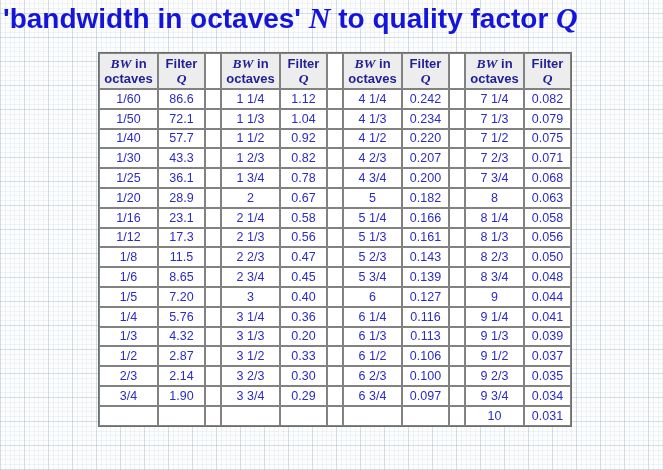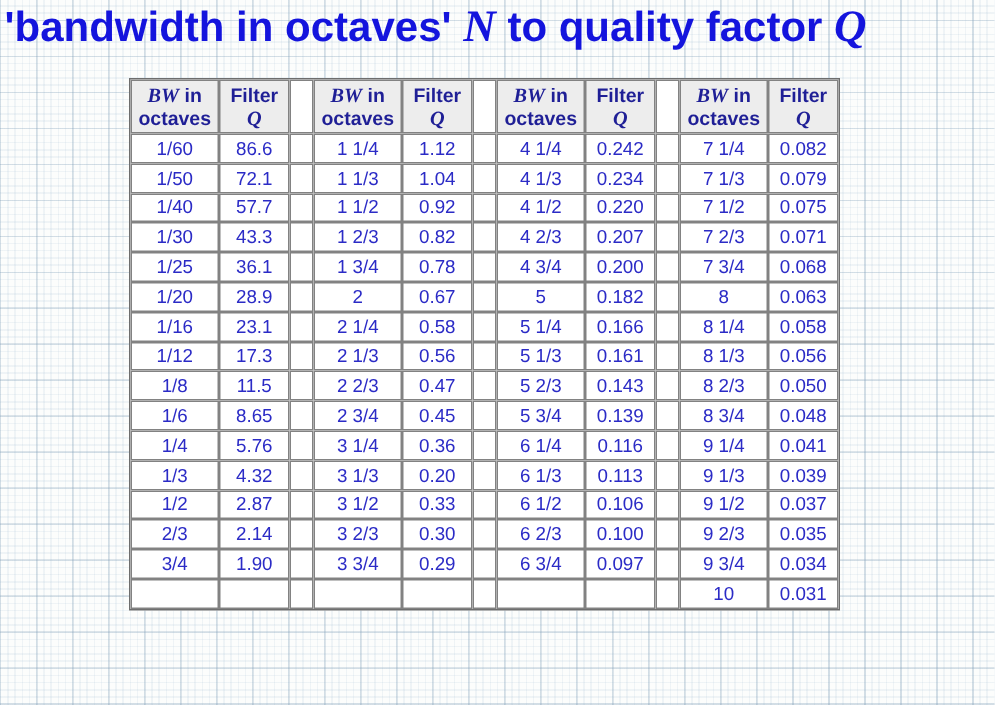--- a/index.html
+++ b/index.html
@@ -16,21 +16,21 @@
   .title {
     position: absolute; left: 3px; top: 1px; margin: 0;
     font-size: 28px; font-weight: bold; color: #1414dd;
     white-space: nowrap; line-height: 34px; text-align: center;
   }
   .title .var {
     font-family: "Liberation Serif", serif; font-style: italic;
     font-size: 30px; font-weight: bold;
   }
   .qtable {
-    position: absolute; left: 86px; top: 52px;
+    position: absolute; left: 98px; top: 52px;
     border-collapse: separate; border-spacing: 0; table-layout: fixed;
     border: 1px solid #6e6e6e; background: #ffffff;
   }
   .qtable th, .qtable td {
     border: 1px solid #828282; text-align: center; vertical-align: middle;
     padding: 0; overflow: hidden; white-space: nowrap;
   }
   .qtable th.hdr {
     background: #ededed; color: #1f1f96; font-weight: bold;
     font-size: 13px; line-height: 15px; height: 34px;
@@ -203,20 +203,33 @@
         <td>2 3/4</td>
         <td>0.45</td>
         <td class="spacer"></td>
         <td>5 3/4</td>
         <td>0.139</td>
         <td class="spacer"></td>
         <td>8 3/4</td>
         <td>0.048</td>
       </tr>
       <tr>
+        <td>1/5</td>
+        <td>7.20</td>
+        <td class="spacer"></td>
+        <td>3</td>
+        <td>0.40</td>
+        <td class="spacer"></td>
+        <td>6</td>
+        <td>0.127</td>
+        <td class="spacer"></td>
+        <td>9</td>
+        <td>0.044</td>
+      </tr>
+      <tr>
         <td>1/4</td>
         <td>5.76</td>
         <td class="spacer"></td>
         <td>3 1/4</td>
         <td>0.36</td>
         <td class="spacer"></td>
         <td>6 1/4</td>
         <td>0.116</td>
         <td class="spacer"></td>
         <td>9 1/4</td>

